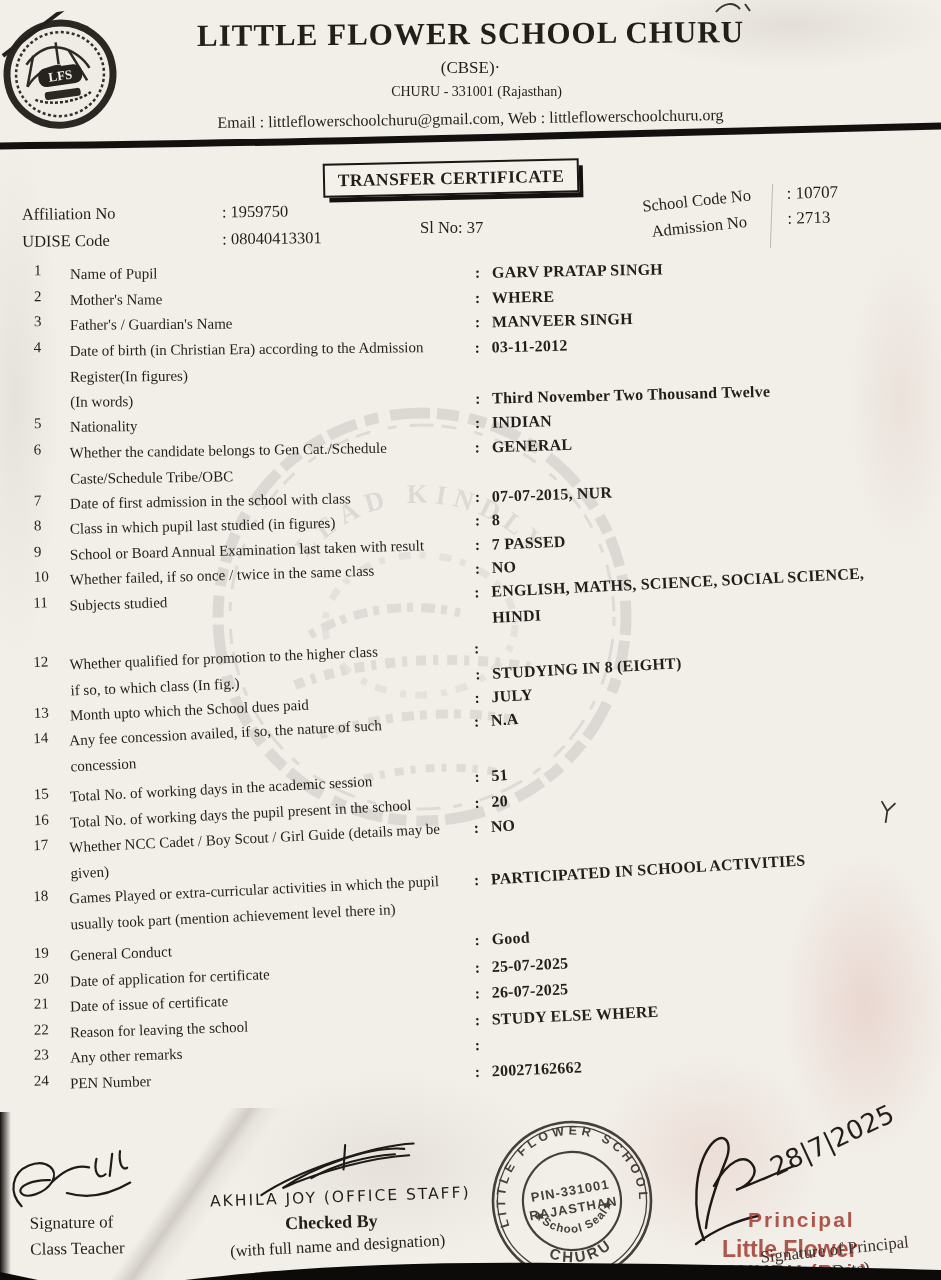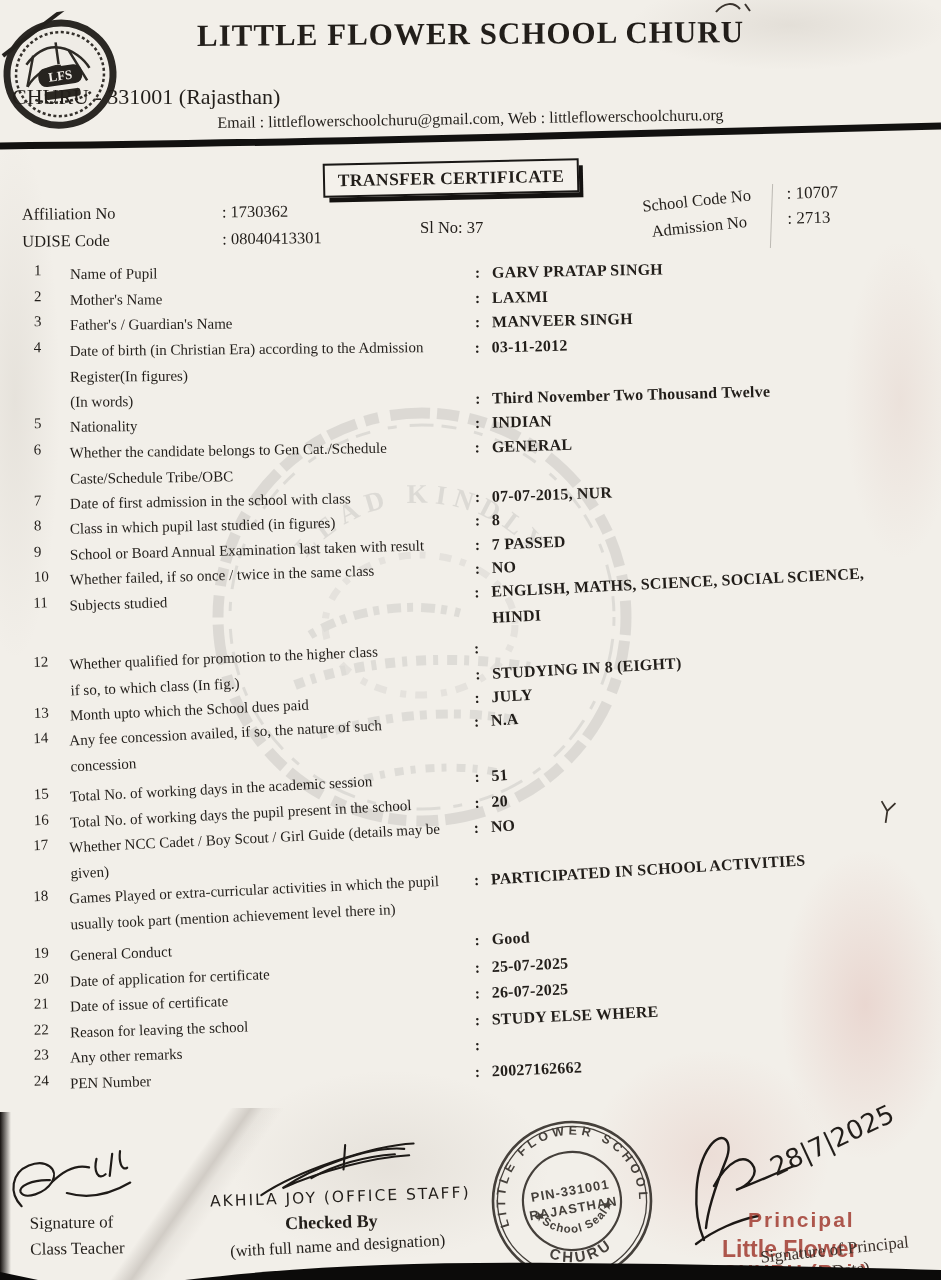--- a/index.html
+++ b/index.html
@@ -5,21 +5,21 @@
   html,body{margin:0;padding:0;}
   body{background:#8a8782;font-family:"Liberation Serif",serif;}
   #page{position:relative;width:941px;height:1280px;margin:0 auto;background:#f2efe9;overflow:hidden;color:#221e1a;}
   .abs{position:absolute;}
   
   .stain{position:absolute;border-radius:50%;pointer-events:none;}
   .crease{position:absolute;pointer-events:none;}
   
   .school-name{left:0;right:0;top:16px;text-align:center;font-size:31px;font-weight:700;letter-spacing:1px;transform:rotate(-.4deg);}
   .board{left:0;right:0;top:58px;text-align:center;font-size:17px;}
-  .addr{left:12px;right:0;top:84px;text-align:left;font-size:22px;}
+  .addr{left:12px;right:0;top:84px;text-align:center;font-size:14px;}
   .mail{left:0;right:0;top:110px;text-align:center;font-size:16px;transform:rotate(-.9deg);}
   
   .tcbox{left:323px;top:161px;width:252px;height:30px;border:2.5px solid #1a1816;background:#f4f1eb;
          box-shadow:5px 6px 0 -1px #141210;display:flex;align-items:center;justify-content:center;
          font-size:17.5px;font-weight:700;letter-spacing:.4px;transform:rotate(-1.2deg);}
   .metaL{left:22px;top:199px;font-size:16.5px;line-height:27px;transform:rotate(-.7deg);}
   .metaL .mrow{display:flex;}
   .metaL .mlbl{width:200px;}
   .slno{left:420px;top:218px;font-size:16.5px;}
   .metaR-lbl{left:628px;top:188px;width:140px;text-align:center;font-size:16.5px;line-height:26px;transform:rotate(-6deg);}
@@ -89,39 +89,40 @@
       <path d="M24,70 C34,58 48,52 60,54"></path>
       <path d="M70,40 L84,72 M34,40 L24,70 M58,30 L58,52"></path>
       <path d="M30,84 C44,92 72,92 86,84" stroke-dasharray="3 2"></path>
     </g>
     <rect x="36" y="54" width="44" height="19" rx="8" fill="#26231f"></rect>
     <text x="58" y="68" text-anchor="middle" font-family="Liberation Serif,serif" font-size="13" font-weight="700" fill="#f1eee8">LFS</text>
     <rect x="40" y="78" width="36" height="8" rx="3" fill="#2c2923"></rect>
   </svg>
 
   <div class="abs school-name">LITTLE FLOWER SCHOOL CHURU</div>
+  <div class="abs board">(CBSE)·</div>
   <div class="abs addr">CHURU - 331001 (Rajasthan)</div>
   <div class="abs mail">Email : littleflowerschoolchuru@gmail.com, Web : littleflowerschoolchuru.org</div>
 
   <svg class="abs" style="left:0;top:118px;" width="941" height="36" viewBox="0 0 941 36">
     <path d="M0,28 C220,26 480,20 700,14 C790,12 880,10 941,8" stroke="#121110" stroke-width="7" fill="none"></path>
   </svg>
 
   <svg class="abs" style="left:714px;top:0;" width="40" height="16" viewBox="0 0 40 16">
     <path d="M2,12 C10,2 20,2 26,9 M31,4 l5,7" stroke="#3b352f" stroke-width="2" fill="none"></path>
   </svg>
 
   <div class="abs tcbox">
     <span>TRANSFER CERTIFICATE</span>
   </div>
 
   <div class="abs metaL">
     <div class="mrow">
         <span class="mlbl">Affiliation No</span>
-        <span>: 1730362</span>
+        <span>: 1959750</span>
       </div>
     <div class="mrow">
         <span class="mlbl">UDISE Code</span>
         <span>: 08040413301</span>
       </div>
   </div>
 
   <div class="abs slno">Sl No: 37</div>
 
   <div class="abs metaR-lbl">
@@ -144,21 +145,21 @@
             <span class="val">GARV PRATAP SINGH</span>
           </div>
         </div>
     </div>
       <div class="row" style="transform: rotate(-0.4deg);">
       <div class="row-no">2</div>
       <div class="row-body">
           <div class="line">
             <span class="lbl">Mother's Name</span>
             <span class="col">:</span>
-            <span class="val">LAXMI</span>
+            <span class="val">WHERE</span>
           </div>
         </div>
     </div>
       <div class="row" style="transform: rotate(-0.5deg);">
       <div class="row-no">3</div>
       <div class="row-body">
           <div class="line">
             <span class="lbl">Father's / Guardian's Name</span>
             <span class="col">:</span>
             <span class="val">MANVEER SINGH</span>

